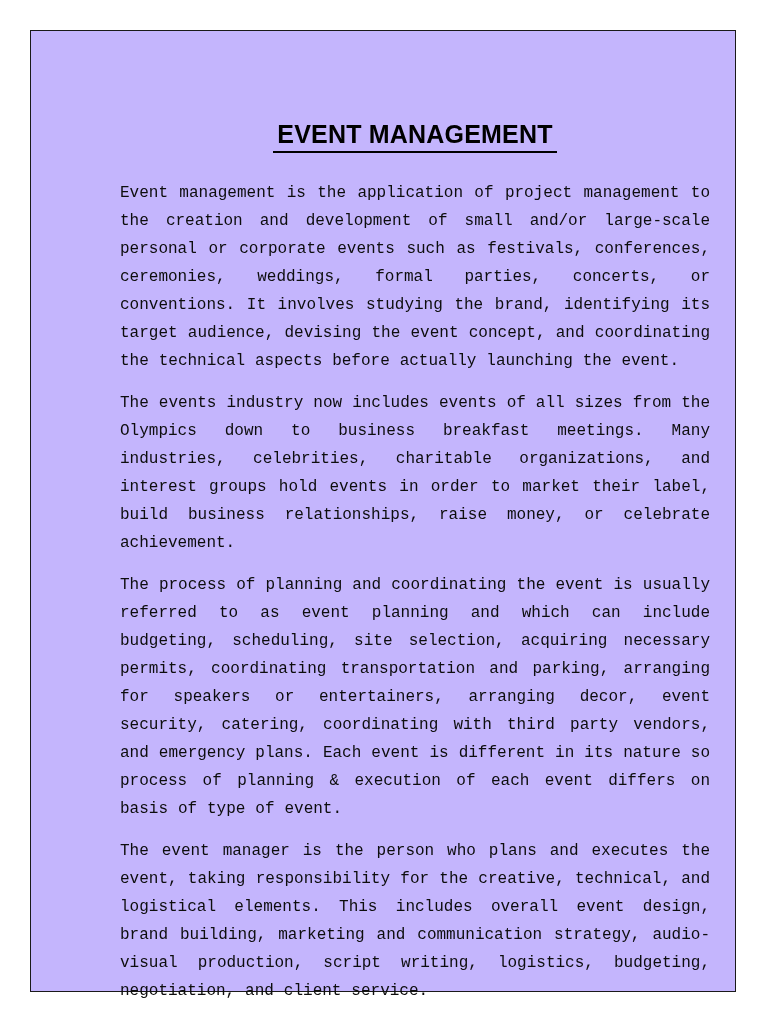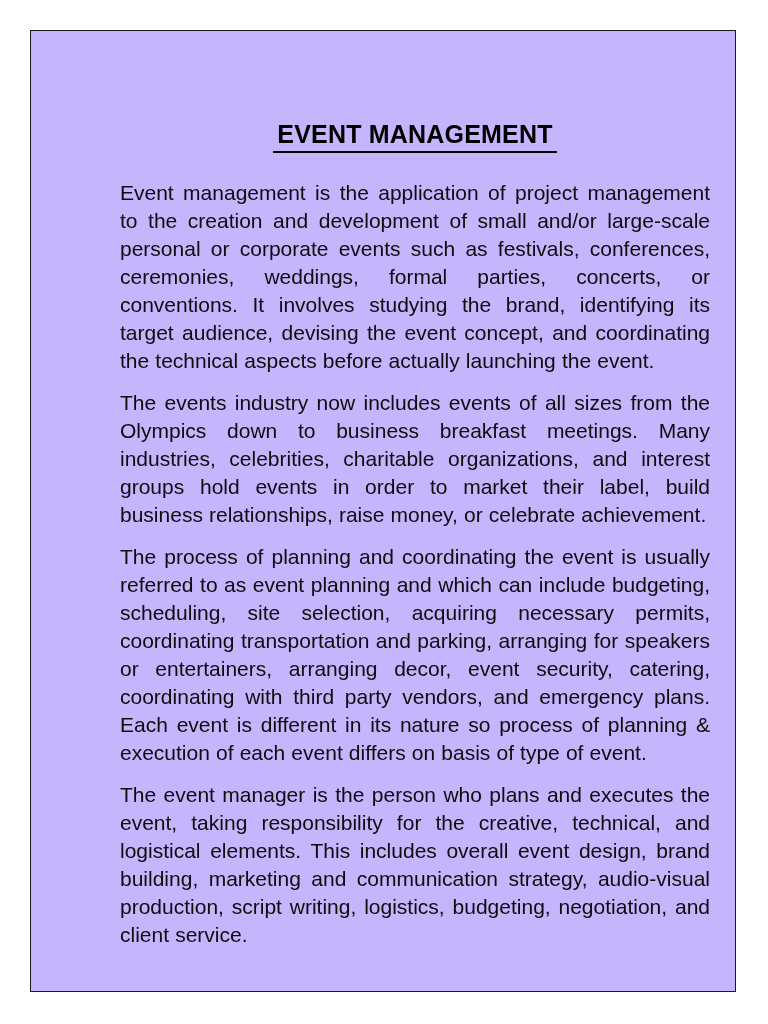--- a/index.html
+++ b/index.html
@@ -51,22 +51,22 @@
     margin: 0 0 26px 0;
     letter-spacing: 0.2px;
   }
   .doc-title .title-text {
     display: inline-block;
     border-bottom: 2px solid #000000;
     padding: 0 4px 2px 4px;
   }
 
   .para {
-    font-family: Liberation Sans, sans-serif;
-    font-size: 21px;
+    font-family: Liberation Mono, monospace;
+    font-size: 16px;
     line-height: 28px;
     color: #0d0d0d;
     text-align: justify;
     text-justify: inter-word;
     margin: 0 0 14px 0;
     word-spacing: 0.3px;
   }
   .para:last-child {
     margin-bottom: 0;
   }

